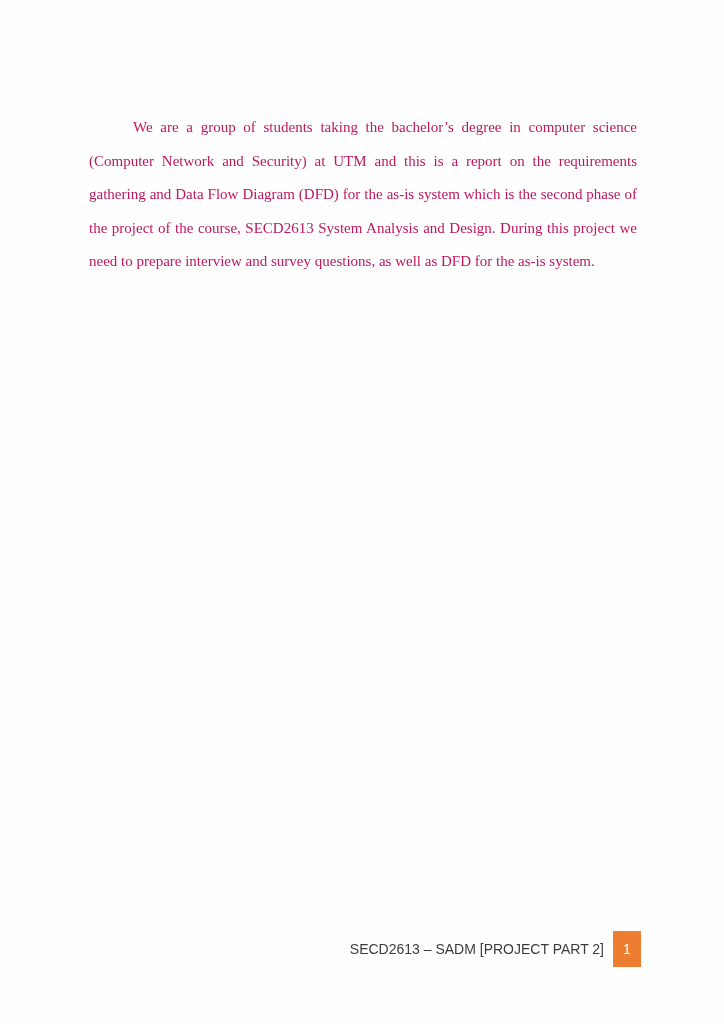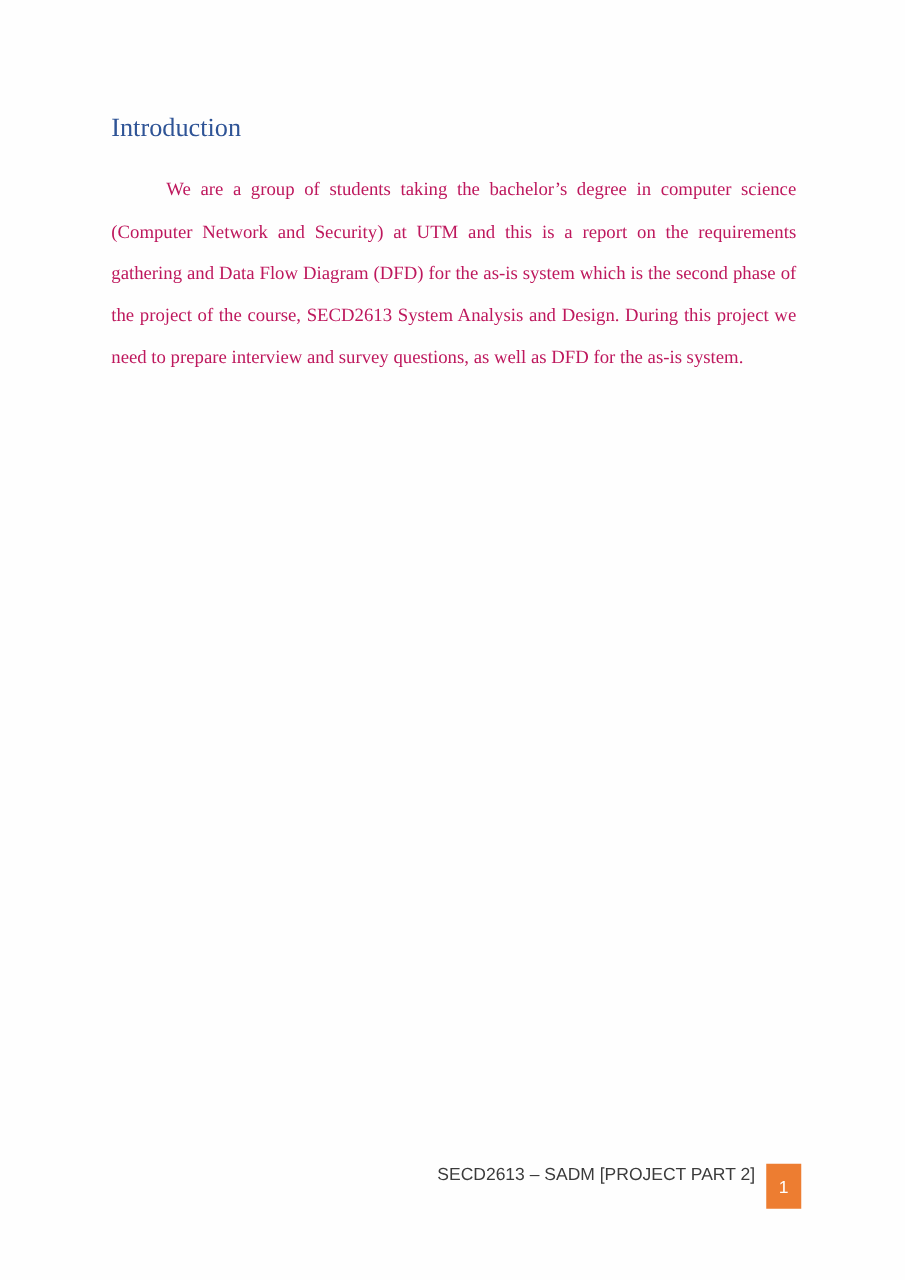--- a/index.html
+++ b/index.html
@@ -40,21 +40,21 @@
     color: #be185d;
     text-align: justify;
     text-indent: 44px;
   }
 
   .footer {
     position: absolute;
     top: 931px;
     right: 83px;
     display: flex;
-    align-items: flex-start;
+    align-items: center;
     gap: 9px;
   }
 
   .footer-text {
     font-family: "Liberation Sans", sans-serif;
     font-size: 14px;
     color: #3b3b3b;
     white-space: nowrap;
   }
 
@@ -69,21 +69,20 @@
     align-items: center;
     justify-content: center;
   }
 </style>
 </head>
 <body>
 
 <div class="page">
 
   <div class="content">
-    <h1 class="doc-heading">Introduction</h1>
 
     <p class="doc-paragraph">We are a group of students taking the bachelor’s degree in computer science (Computer Network and Security) at UTM and this is a report on the requirements gathering and Data Flow Diagram (DFD) for the as-is system which is the second phase of the project of the course, SECD2613 System Analysis and Design. During this project we need to prepare interview and survey questions, as well as DFD for the as-is system.</p>
   </div>
 
   <div class="footer">
     <span class="footer-text">SECD2613 – SADM [PROJECT PART 2]</span>
     <span class="page-number-badge">1</span>
   </div>
 
 </div>

